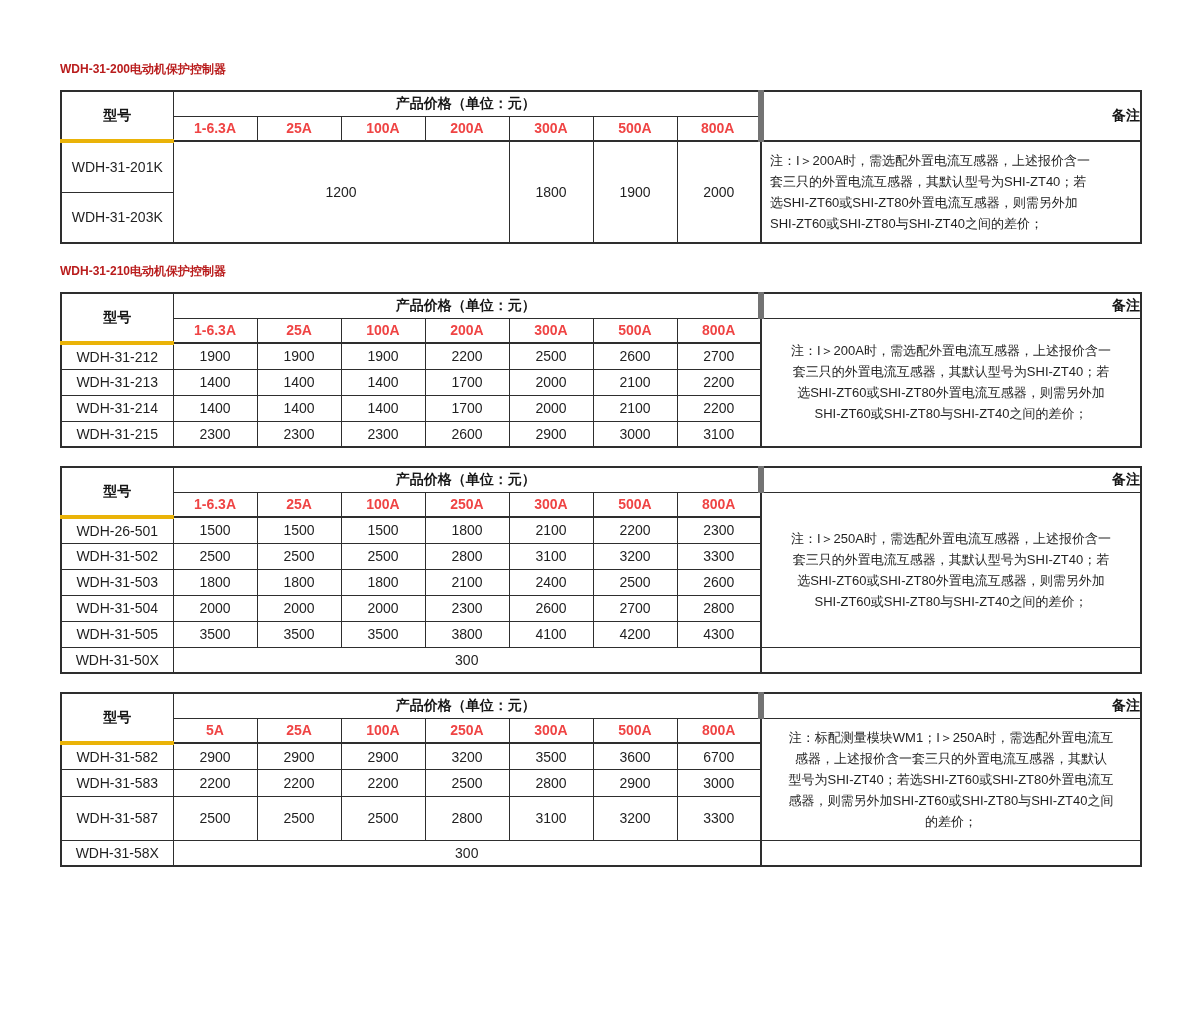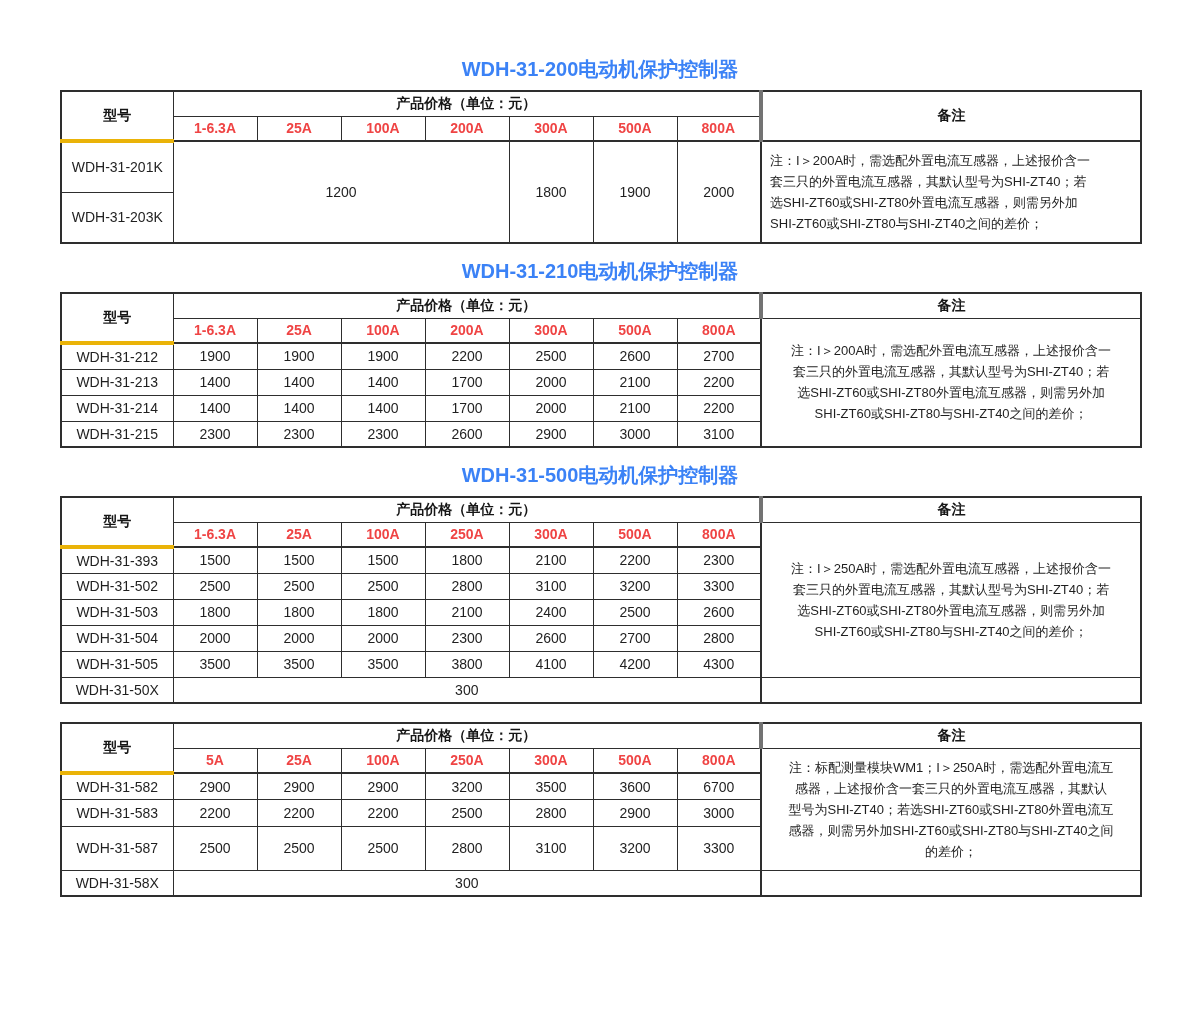--- a/index.html
+++ b/index.html
@@ -4,22 +4,22 @@
 <style>
   html,body{margin:0;padding:0;background:#ffffff;}
   body{
     width:1200px;height:1015px;overflow:hidden;
     font-family:"Liberation Sans","DejaVu Sans",sans-serif;
     color:#1f1f1f;
   }
   .page{padding:60px 60px 0 60px;box-sizing:border-box;}
   .sec{margin-bottom:18px;}
   .sec-title{
-    font-size:20px;font-weight:bold;color:#3b82f6;
-    margin:0 0 12px 0;line-height:18px;text-align:center;
+    font-size:12px;font-weight:bold;color:#b91c1c;
+    margin:0 0 12px 0;line-height:18px;
   }
   table.price-table{
     border-collapse:collapse;table-layout:fixed;
     width:1080px;
     border:2px solid #2e2e2e;
   }
   col.c-model{width:112px;}
   col.c-amp{width:84px;}
   col.c-note{width:380px;}
   th,td{
@@ -28,21 +28,21 @@
     padding:0;font-size:14px;color:#1f1f1f;
     overflow:hidden;
   }
   th{font-weight:bold;color:#161616;}
   tr.rh{height:25px;}
   tr.rd{height:26px;}
   tr.rtall{height:47px;}
   tr.rbig{height:43px;}
   td.amp{font-weight:bold;color:#ef4444;border-bottom:2px solid #2e2e2e;}
   th.model-head{border-bottom:4px solid #eab308;}
-  th.note-head{border-left:4px solid #737373;}
+  th.note-head{border-left:6px solid #737373;text-align:right;}
   th.note-head.nh2{border-bottom:2px solid #2e2e2e;}
   td.note{
     border-left:2px solid #2e2e2e;
     font-size:13px;line-height:21px;
     white-space:pre-line;
     padding:8px 8px;
   }
   td.note.left{text-align:left;}
   td.note.center{text-align:center;}
   td.note-empty{border-left:2px solid #2e2e2e;}
@@ -171,21 +171,20 @@
             <td class="num">2600</td>
             <td class="num">2900</td>
             <td class="num">3000</td>
             <td class="num">3100</td>
           </tr>
     </tbody>
       </table>
   </div>
 
   <div class="sec">
-    <h2 class="sec-title">WDH-31-500电动机保护控制器</h2>
     <table class="price-table">
       <colgroup>
         <col class="c-model">
           <col class="c-amp">
           <col class="c-amp">
           <col class="c-amp">
           <col class="c-amp">
           <col class="c-amp">
           <col class="c-amp">
           <col class="c-amp">
@@ -204,21 +203,21 @@
         <td class="amp">250A</td>
         <td class="amp">300A</td>
         <td class="amp">500A</td>
         <td class="amp">800A</td>
         <td class="note center" rowspan="6">注：I＞250A时，需选配外置电流互感器，上述报价含一
 套三只的外置电流互感器，其默认型号为SHI-ZT40；若
 选SHI-ZT60或SHI-ZT80外置电流互感器，则需另外加
 SHI-ZT60或SHI-ZT80与SHI-ZT40之间的差价；</td>
       </tr>
       <tr class="rd">
-        <td class="model">WDH-31-393</td>
+        <td class="model">WDH-26-501</td>
       <td class="num">1500</td>
             <td class="num">1500</td>
             <td class="num">1500</td>
             <td class="num">1800</td>
             <td class="num">2100</td>
             <td class="num">2200</td>
             <td class="num">2300</td>
           </tr>
       <tr class="rd">
         <td class="model">WDH-31-502</td>

